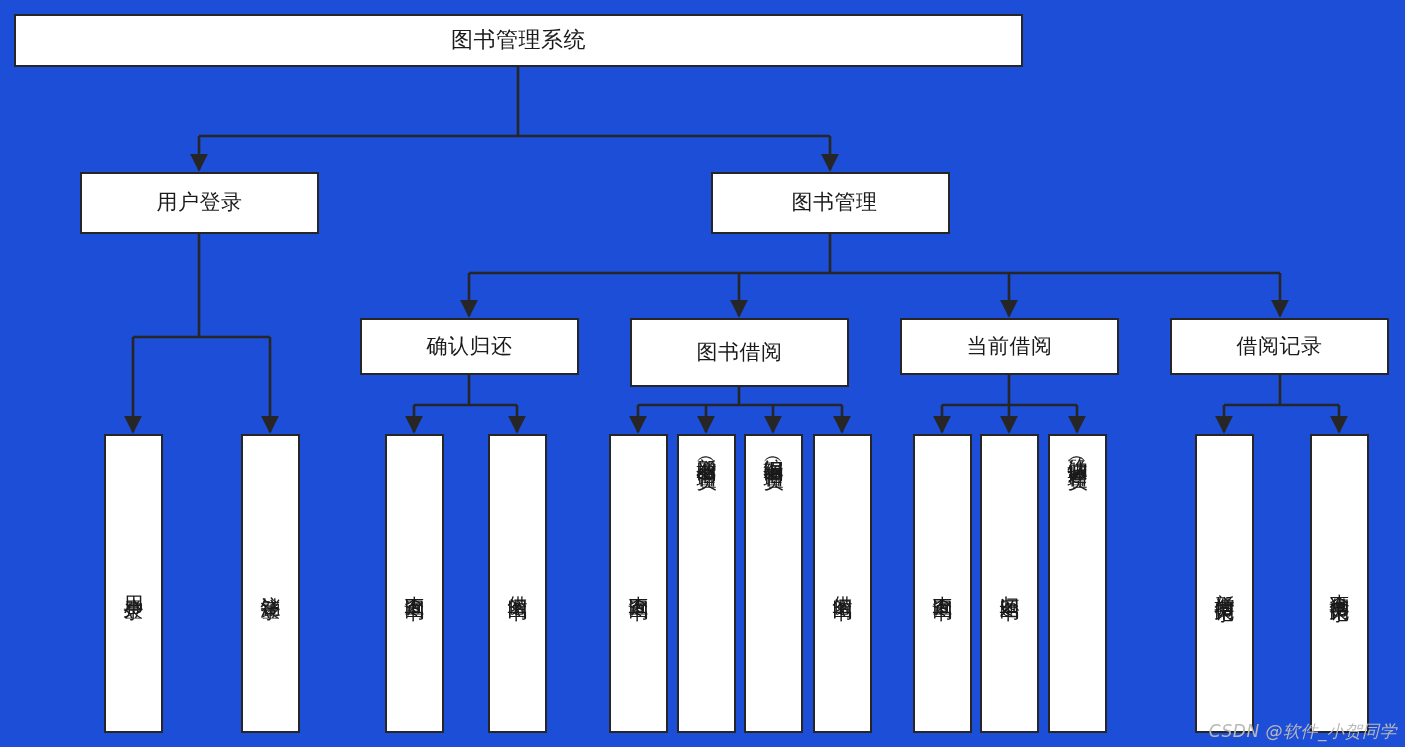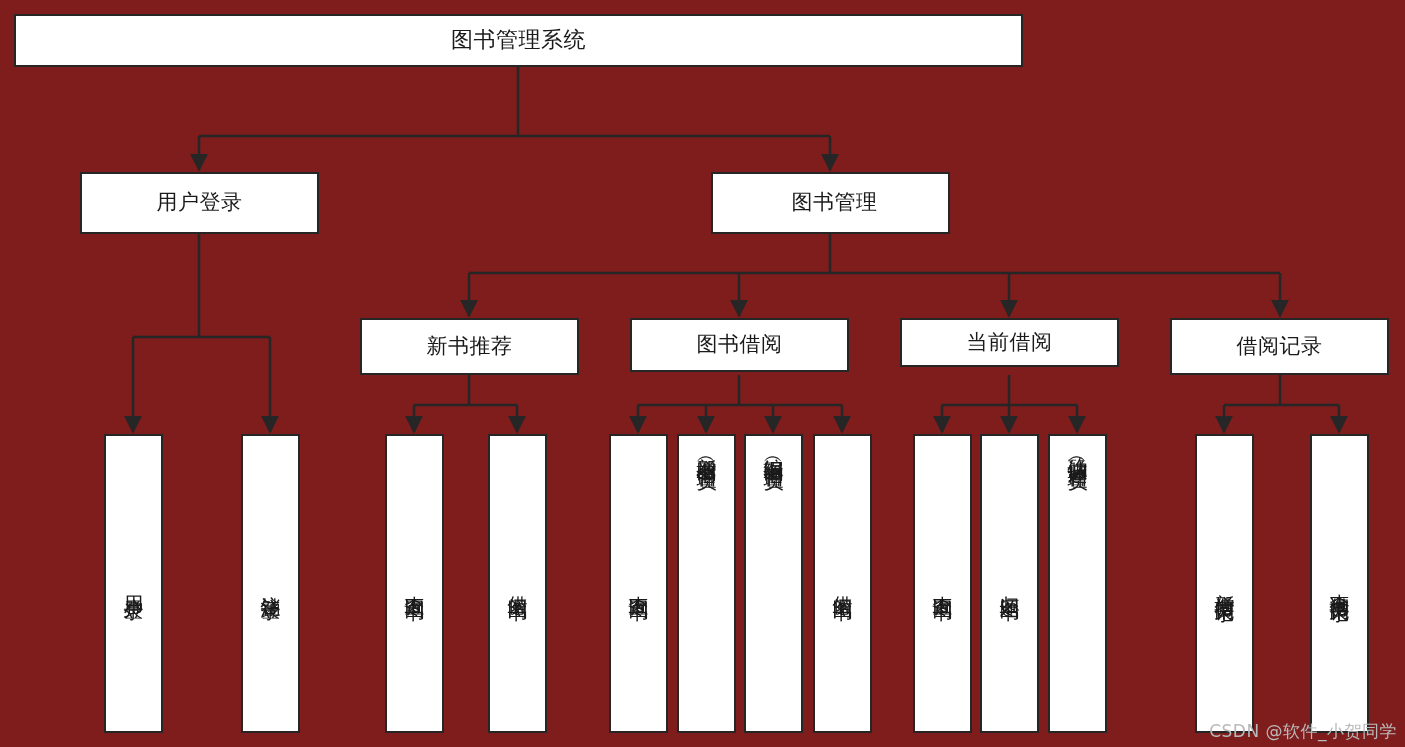--- a/index.html
+++ b/index.html
@@ -8,21 +8,21 @@
     padding: 0;
     background: #ffffff;
   }
   body {
     font-family: "DejaVu Sans", "Liberation Sans", sans-serif;
   }
   #canvas {
     position: relative;
     width: 1405px;
     height: 747px;
-    background: #7f1d1d;
+    background: #1d4ed8;
     overflow: hidden;
   }
   #edges {
     position: absolute;
     left: 0;
     top: 0;
     width: 1405px;
     height: 747px;
     pointer-events: none;
   }
@@ -65,20 +65,21 @@
   .watermark {
     position: absolute;
     right: 8px;
     bottom: 4px;
     font-size: 17px;
     color: #b9b9b9;
     letter-spacing: 0.5px;
     white-space: nowrap;
     z-index: 3;
     font-family: "DejaVu Sans", "Liberation Sans", sans-serif;
+    font-style: italic;
   }
 </style>
 </head>
 <body>
 
 <div id="canvas">
 
   <svg id="edges" viewBox="0 0 1405 747" xmlns="http://www.w3.org/2000/svg">
     <defs>
       <marker id="arrow" viewBox="0 0 10 10" refX="9" refY="5" markerWidth="7" markerHeight="7" orient="auto-start-reverse">
@@ -135,28 +136,28 @@
 
   <div class="node" style="left:80px; top:172px; width:239px; height:62px;">
     <span class="node-label">用户登录</span>
   </div>
 
   <div class="node" style="left:711px; top:172px; width:239px; height:62px;padding-left:8px;">
     <span class="node-label">图书管理</span>
   </div>
 
   <div class="node" style="left:360px; top:318px; width:219px; height:57px;">
-    <span class="node-label">新书推荐</span>
-  </div>
-
-  <div class="node" style="left:630px; top:318px; width:219px; height:54px;">
+    <span class="node-label">确认归还</span>
+  </div>
+
+  <div class="node" style="left:630px; top:318px; width:219px; height:69px;">
     <span class="node-label">图书借阅</span>
   </div>
 
-  <div class="node" style="left:900px; top:318px; width:219px; height:49px;">
+  <div class="node" style="left:900px; top:318px; width:219px; height:57px;">
     <span class="node-label">当前借阅</span>
   </div>
 
   <div class="node" style="left:1170px; top:318px; width:219px; height:57px;text-align:right;">
     <span class="node-label">借阅记录</span>
   </div>
 
   <div class="node vert" style="left:104px; top:434px; width:59px; height:299px;">
     <span class="node-label">用户登录</span>
   </div>

